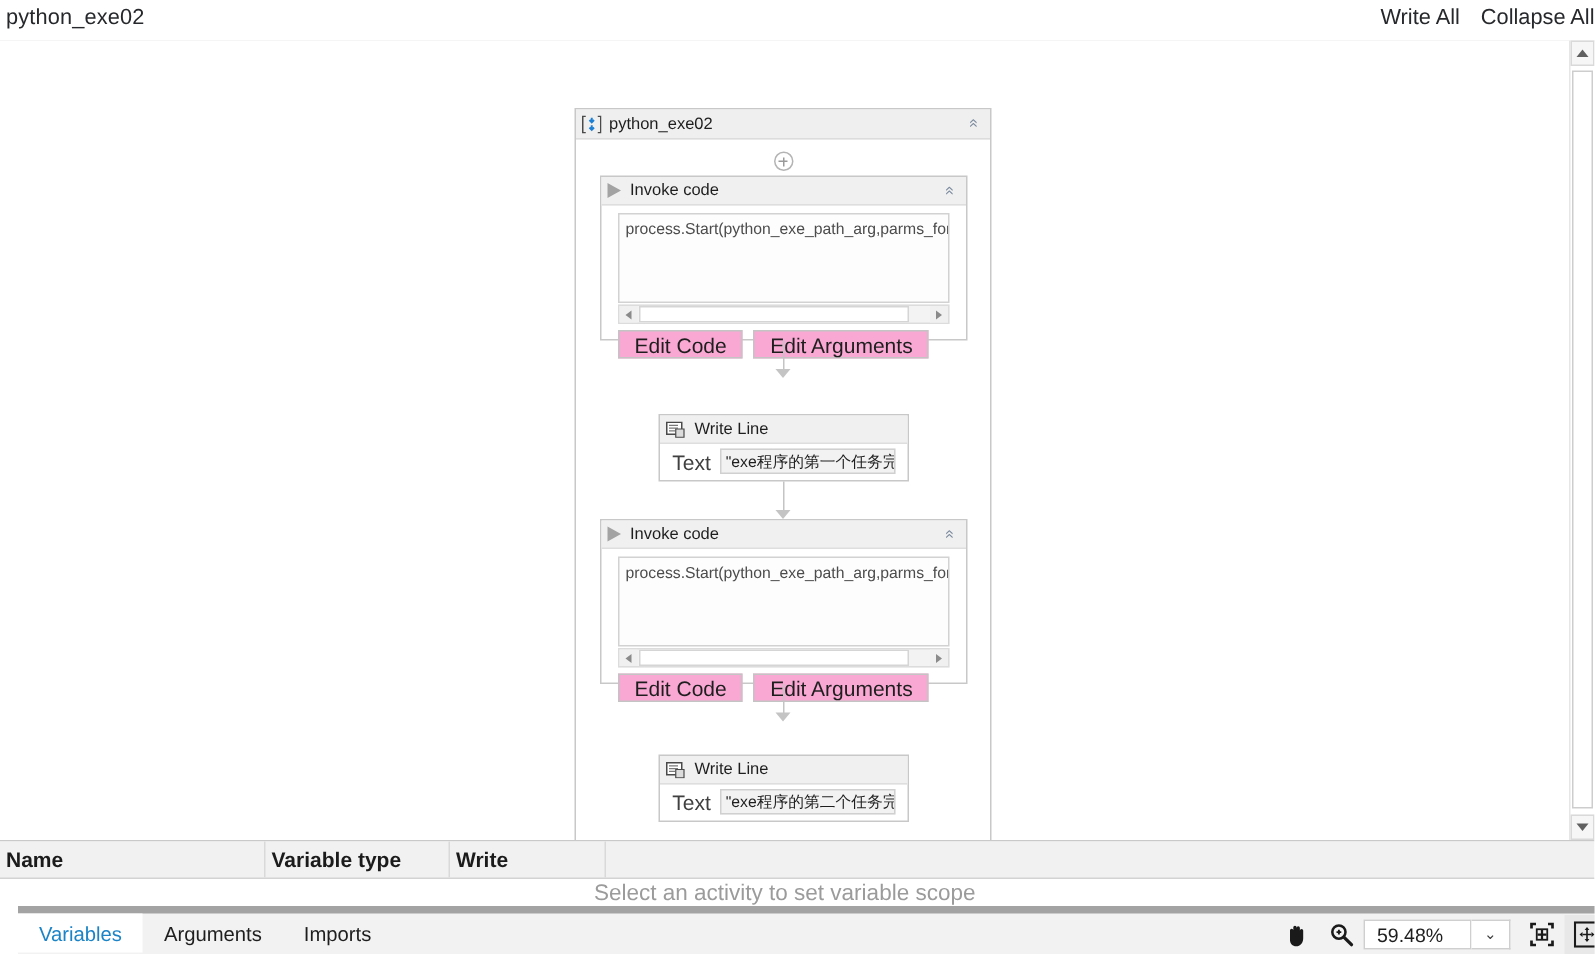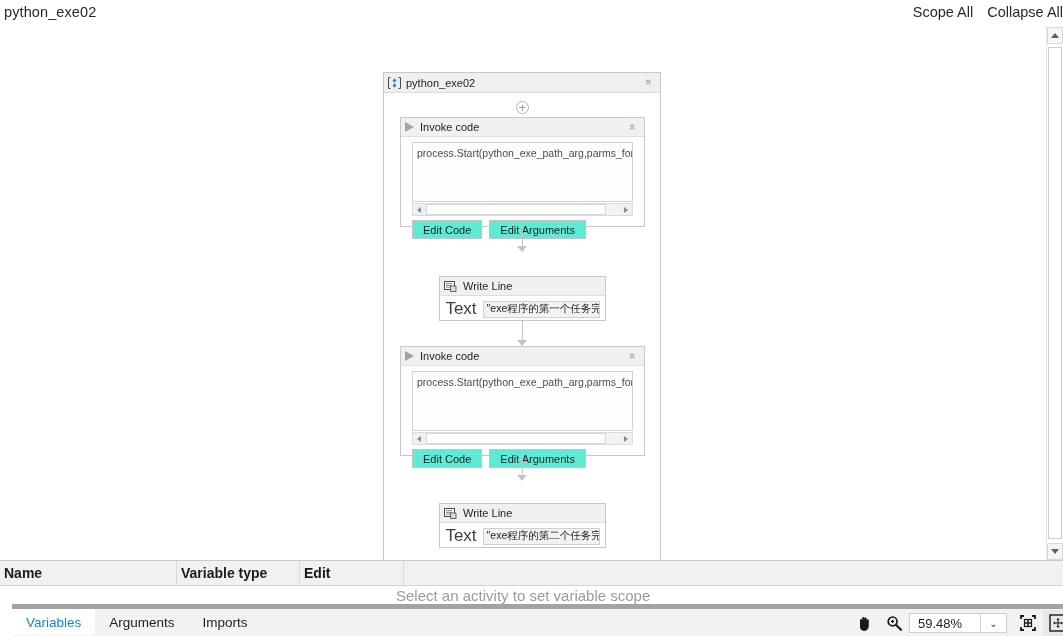--- a/index.html
+++ b/index.html
@@ -141,33 +141,33 @@
     border-top: 3.5px solid transparent; border-bottom: 3.5px solid transparent;
     border-left: 4px solid #8a8a8a;
   }
   .hs-thumb {
     position: absolute; left: 13px; top: 0px; width: 180px; height: 11px;
     background: #ffffff; border: 1px solid #d5d5d5; box-sizing: border-box;
   }
   .btnrow { position: absolute; left: 11px; top: 102px; display: flex; gap: 7px; }
   .btn {
     height: 19px; padding: 0 10px;
-    background: #5eead4; border: 1px solid #c4c4c4; box-sizing: border-box;
-    font-size: 11px; color: #1e1e1e; cursor: pointer;
+    background: #f9a8d4; border: 1px solid #c4c4c4; box-sizing: border-box;
+    font-size: 14px; color: #1e1e1e; cursor: pointer;
     display: flex; align-items: center; justify-content: center;
     font-family: "Liberation Sans", sans-serif;
   }
 
   
   .writeline { left: 55px; width: 167px; height: 45px; }
   .wl-row {
     position: absolute; left: 0; top: 22px; width: 165px;
     display: flex; align-items: center; justify-content: center; gap: 6px;
   }
-  .wl-label { font-size: 17px; color: #404040; }
+  .wl-label { font-size: 14px; color: #404040; }
   .wl-field {
     width: 117px; height: 17px;
     background: #f2f2f2; border: 1px solid #d0d0d0; box-sizing: border-box;
     font-size: 10.5px; color: #1e1e1e;
     display: flex; align-items: center; padding-left: 3px;
     white-space: nowrap; overflow: hidden;
   }
 
   
   .conn { position: absolute; width: 1px; background: #c4c4c4; left: 138px; }
@@ -247,21 +247,21 @@
   .zicon.boxed { background: #e8e8e8; }
 </style>
 </head>
 <body>
 
 <div id="app">
 
   <div class="topbar">
     <div class="topbar-title">python_exe02</div>
     <div class="topbar-actions">
-      <span>Scope All</span>
+      <span>Write All</span>
       <span>Collapse All</span>
     </div>
   </div>
 
   <div class="canvas">
 
     <div class="sequence">
       <div class="seq-header">
         <span class="icon-seq">
           <svg width="13" height="12" viewBox="0 0 13 12">
@@ -383,21 +383,21 @@
     <div class="vscroll-thumb"></div>
     <div class="vscroll-btn down">
         <span class="tri"></span>
       </div>
   </div>
 
   <div class="varpanel">
     <div class="var-head">
       <div class="var-col" style="left:0px; width:177px;">Name</div>
       <div class="var-col" style="left:177px; width:123px;">Variable type</div>
-      <div class="var-col" style="left:300px; width:104px;">Edit</div>
+      <div class="var-col" style="left:300px; width:104px;">Write</div>
     </div>
     <div class="var-hint">Select an activity to set variable scope</div>
   </div>
 
   <div class="statusbar">
     <div class="tabs">
       <div class="tab active">Variables</div>
       <div class="tab">Arguments</div>
       <div class="tab">Imports</div>
     </div>

